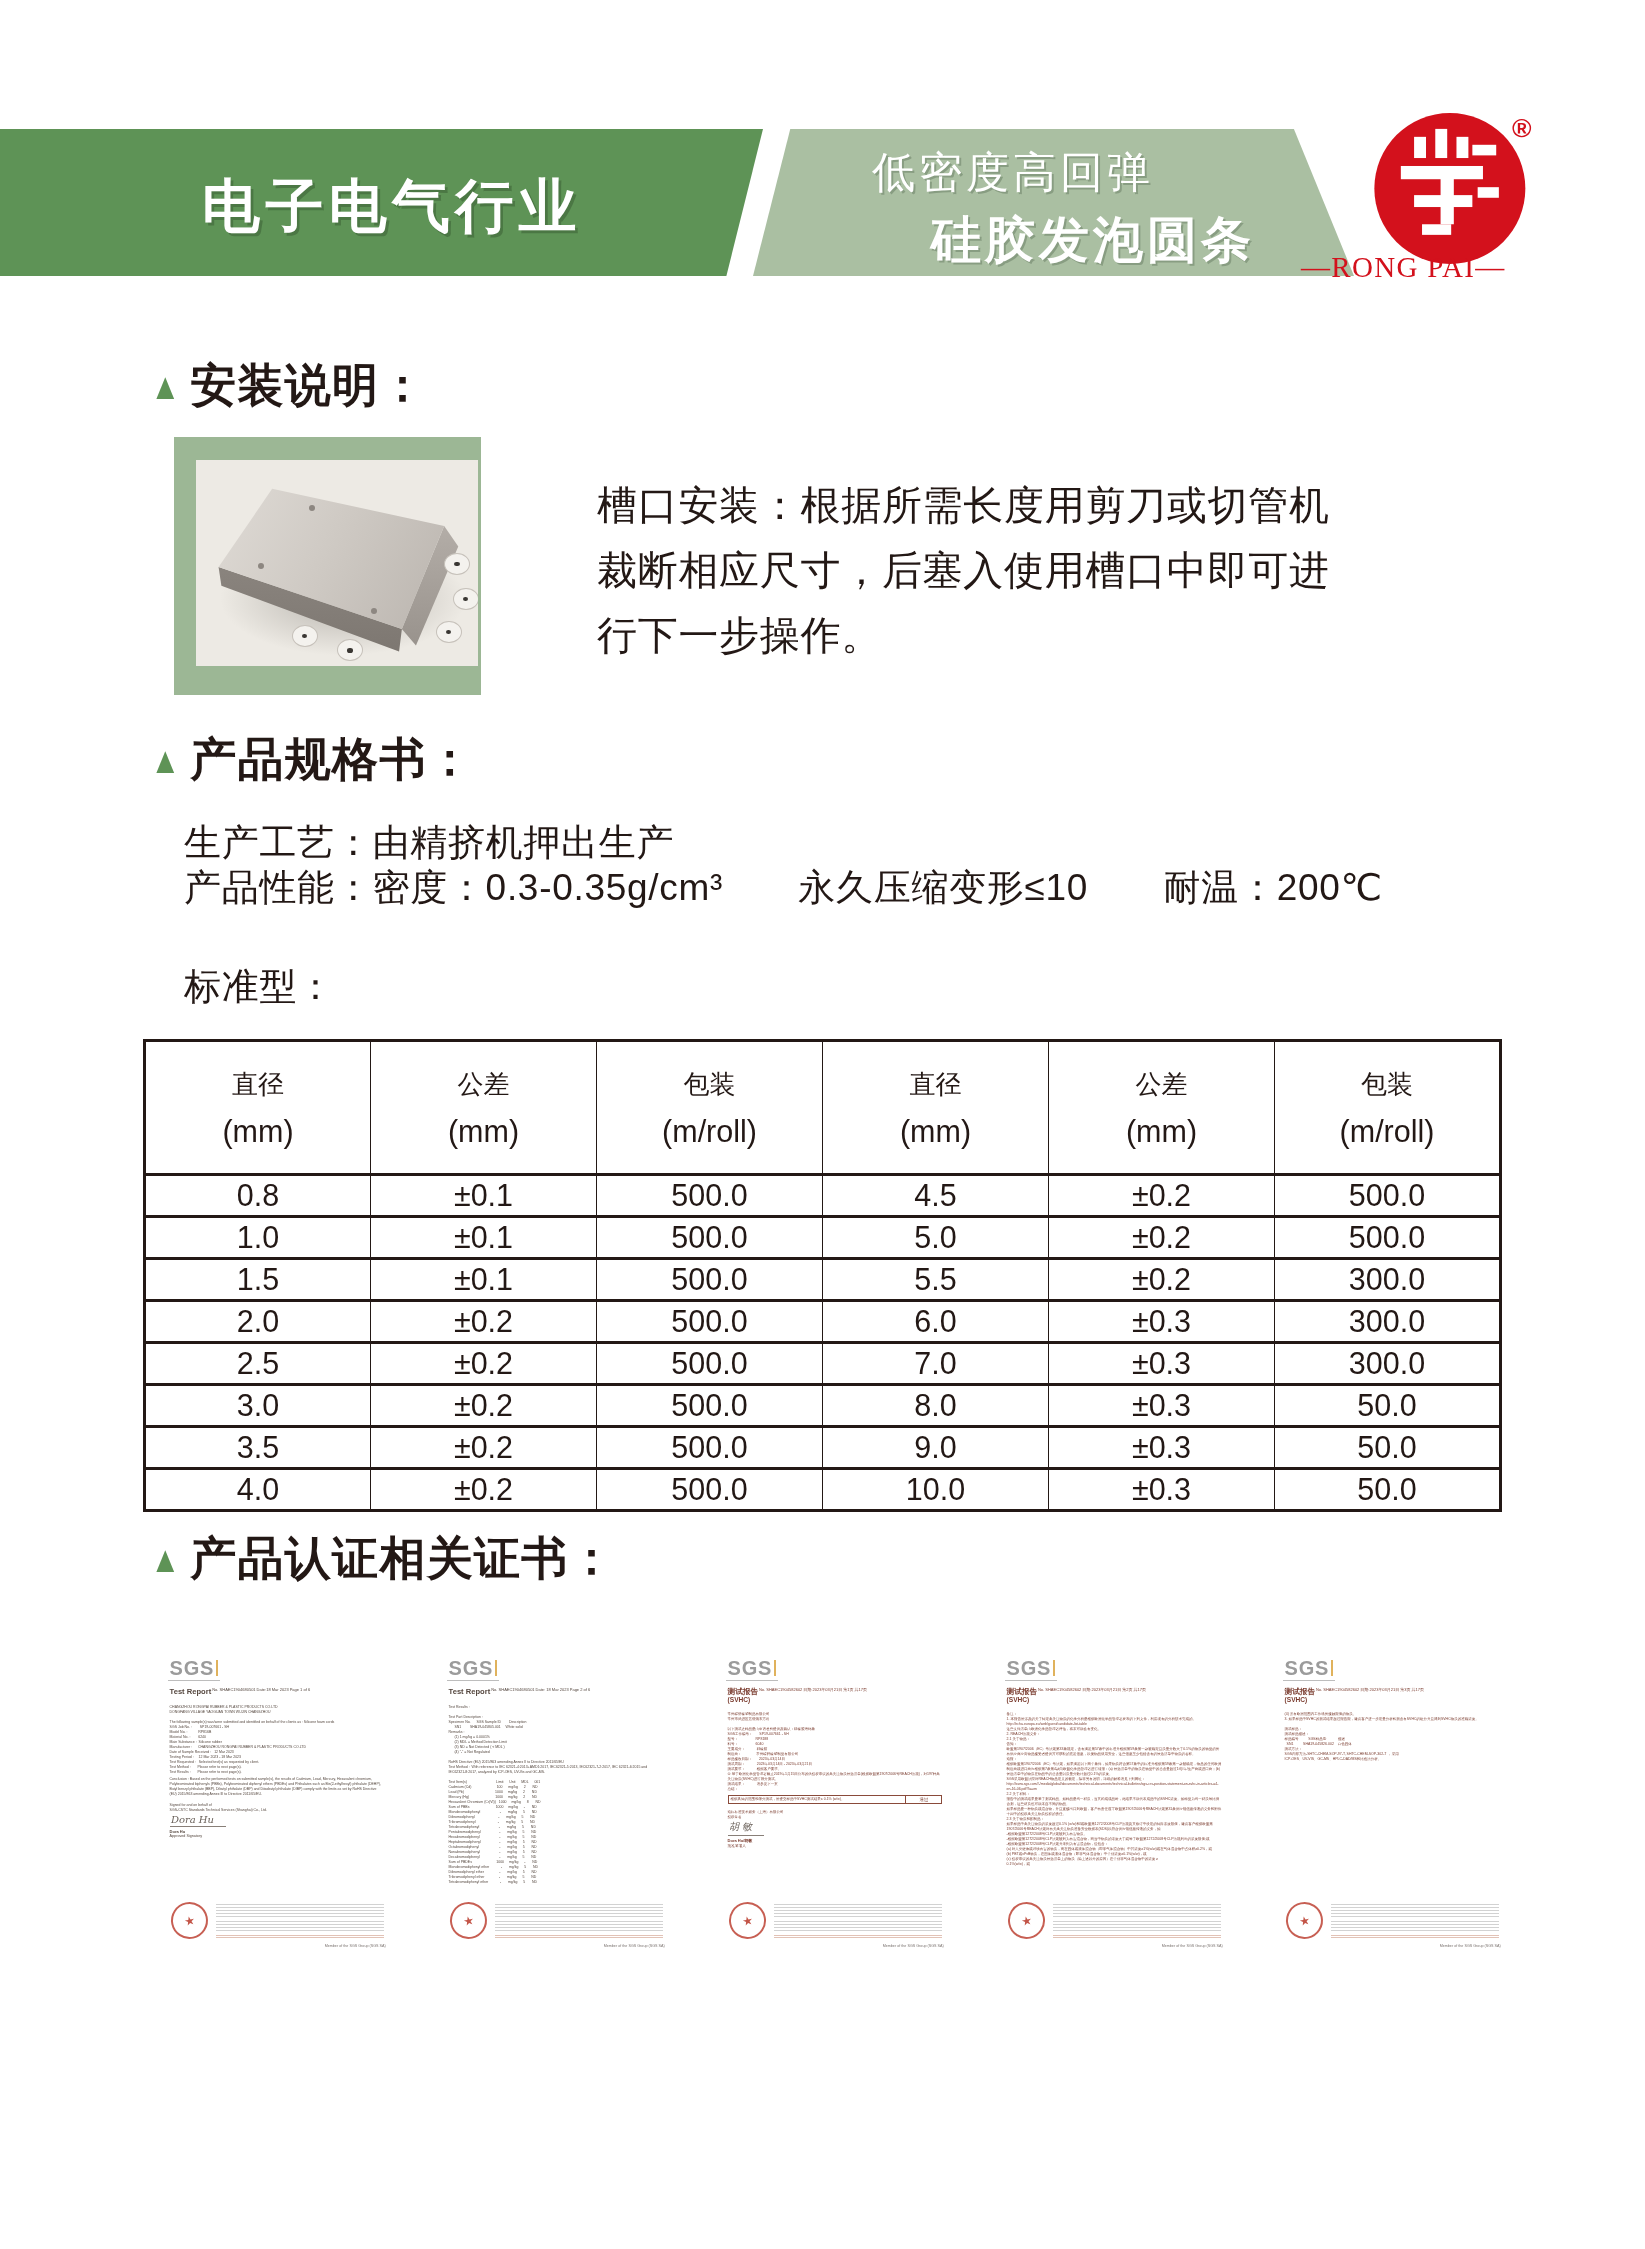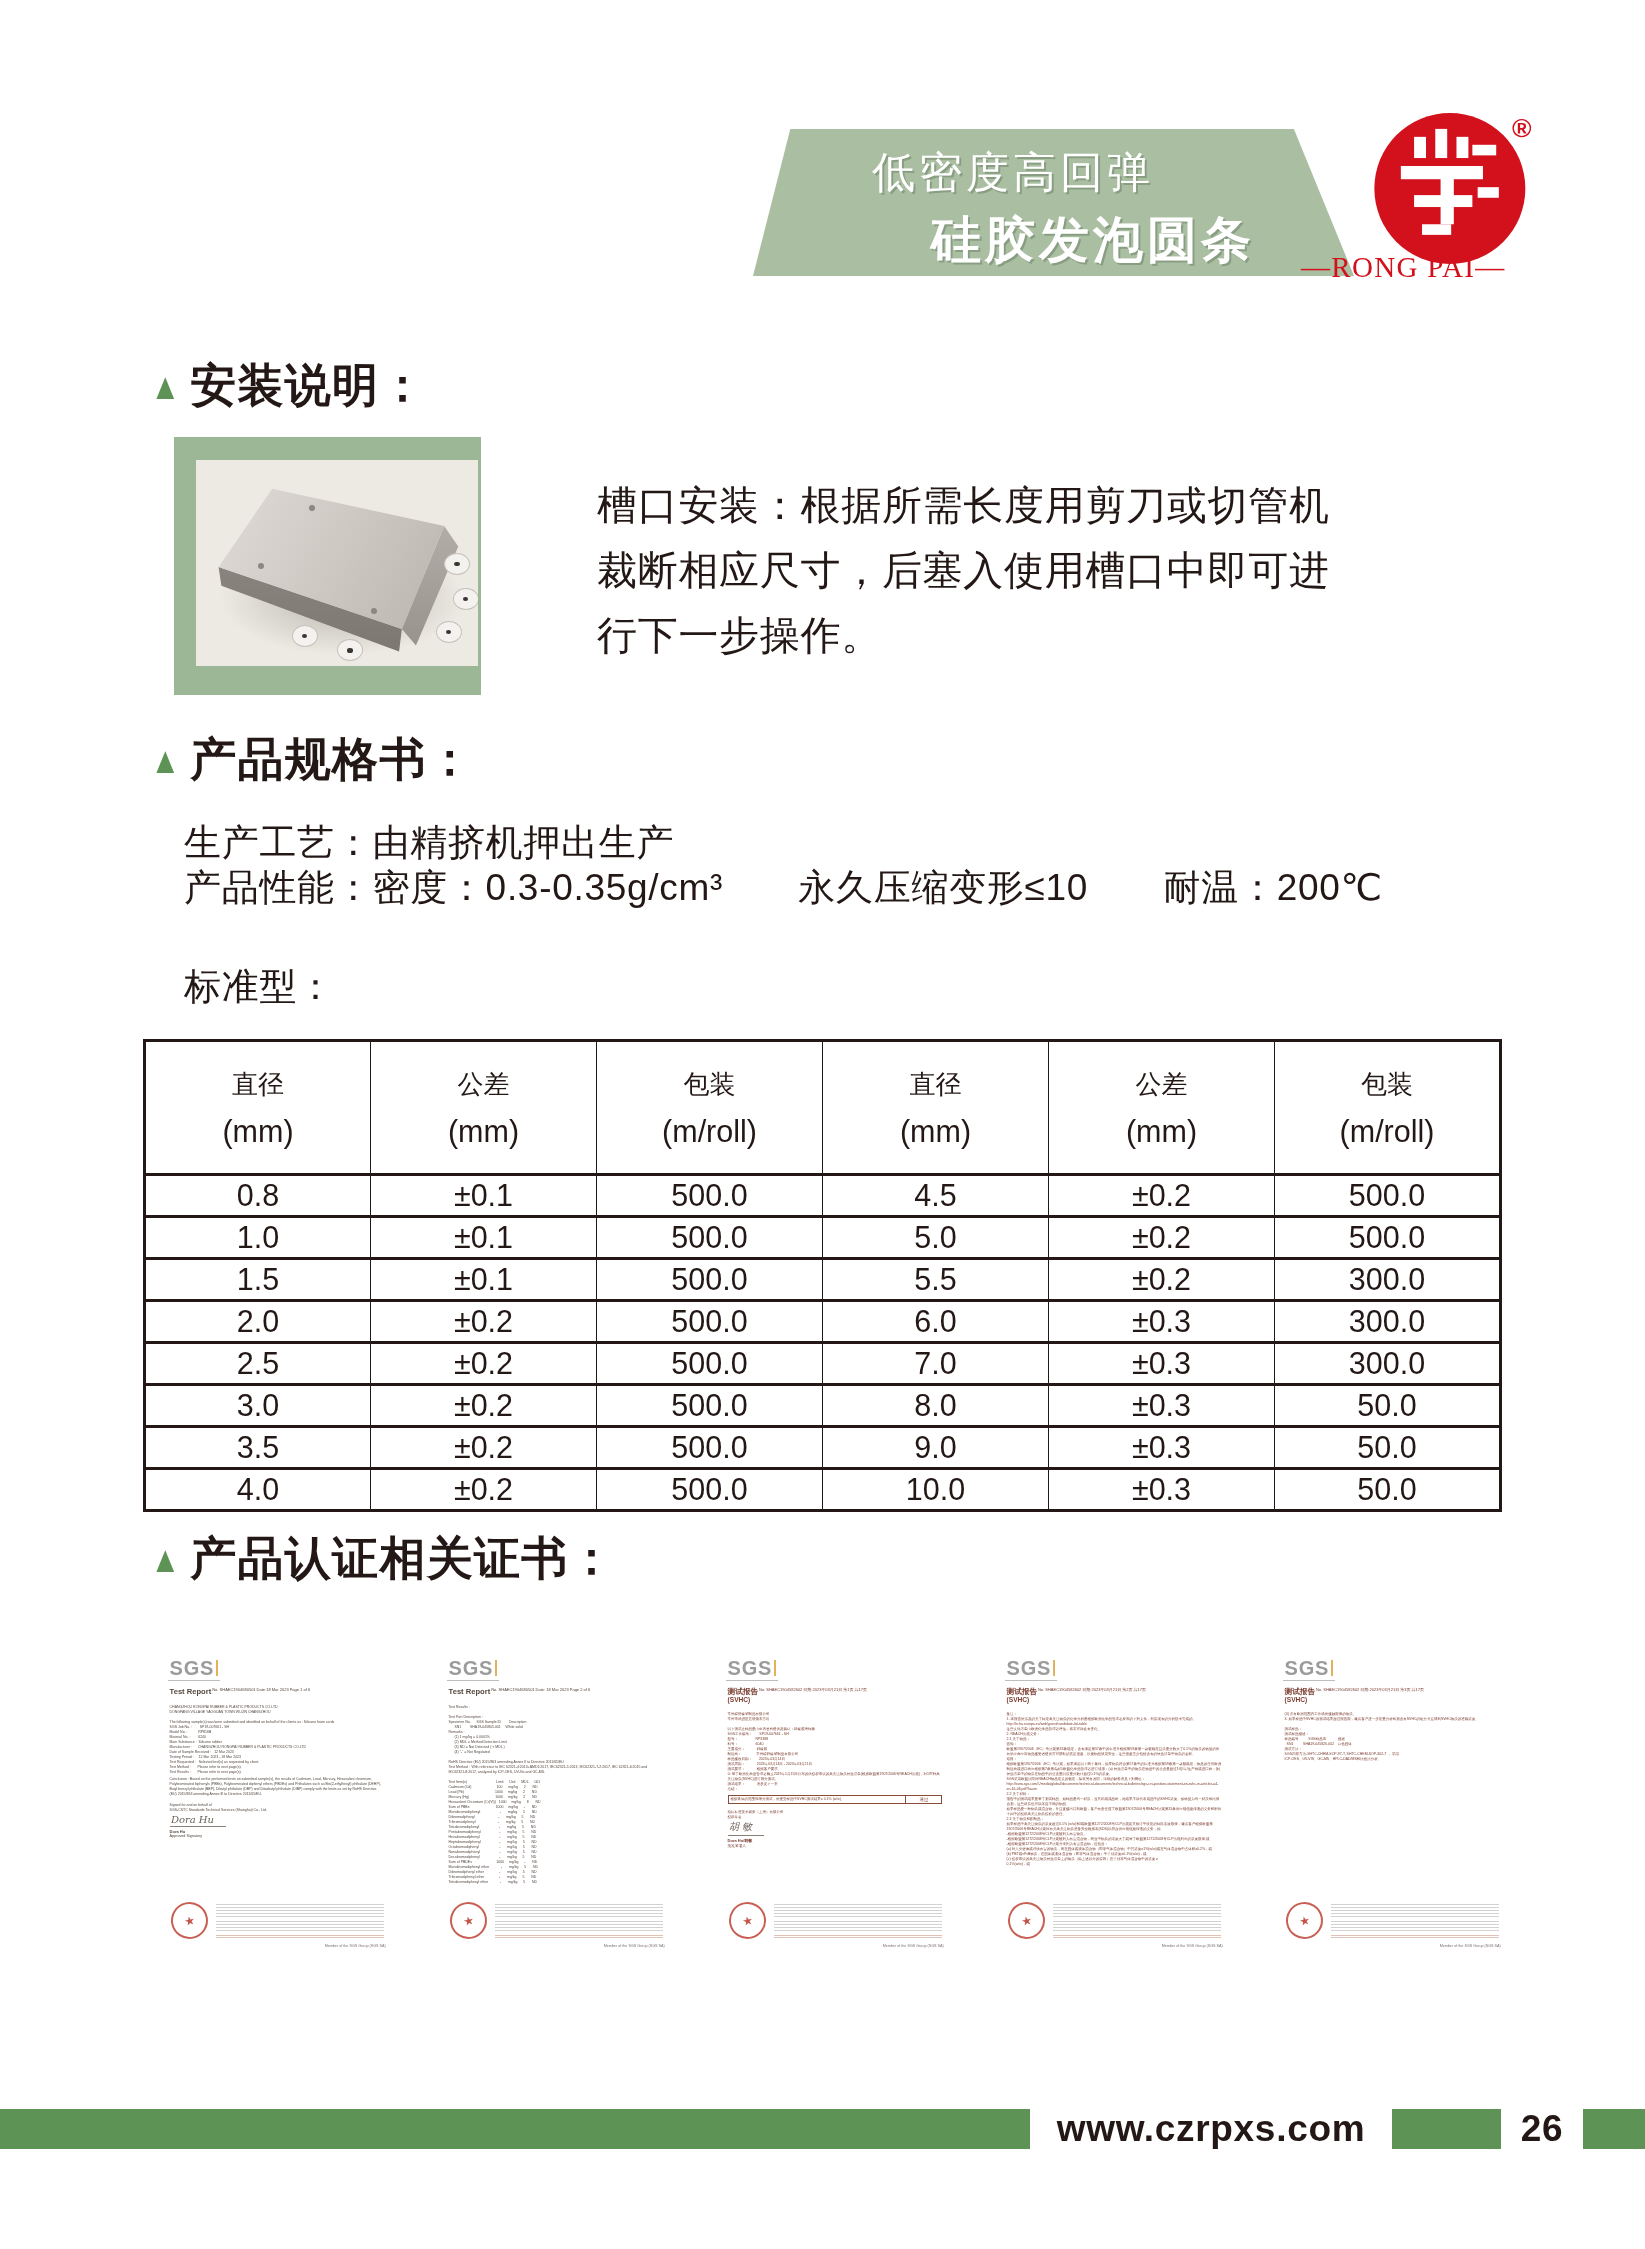--- a/index.html
+++ b/index.html
@@ -104,20 +104,23 @@
   .footer-white{position:absolute;top:-1.3px;height:42px;background:#fff;display:flex;align-items:center;justify-content:center;}
   .fw-url{left:1030px;width:362px;}
   .fw-num{left:1501px;width:82px;}
   .footer-white .ft{font-size:37px;font-weight:600;color:#231815;letter-spacing:0.7px;}
 </style>
 </head>
 <body>
 
 <div class="page">
 
+  <div class="banner-dark">
+    <div class="txt">电子电气行业</div>
+  </div>
   <div class="banner-light">
     <div class="l1">低密度高回弹</div>
     <div class="l2">硅胶发泡圆条</div>
   </div>
 
   <div class="logo">
     <svg width="206" height="151" viewBox="0 0 155 114" style="position:absolute;left:73px;top:13.3px;">
       <circle cx="57" cy="57" r="57" fill="#d3111c"></circle>
       <g fill="#ffffff">
         <rect x="30" y="18" width="9" height="16"></rect>
@@ -506,23 +509,15 @@
         </div>
     </div>
     <div class="stamp">
         <span class="star">★</span>
       </div>
     <div class="fineprint"></div>
     <div class="addrline"></div>
     <div class="member">Member of the SGS Group (SGS SA)</div>
   </div>
 
-  <div class="footer-bar">
-    <div class="footer-white fw-url">
-      <span class="ft">www.czrpxs.com</span>
-    </div>
-    <div class="footer-white fw-num">
-      <span class="ft">26</span>
-    </div>
-  </div>
 
 </div>
 
 
 </body></html>

